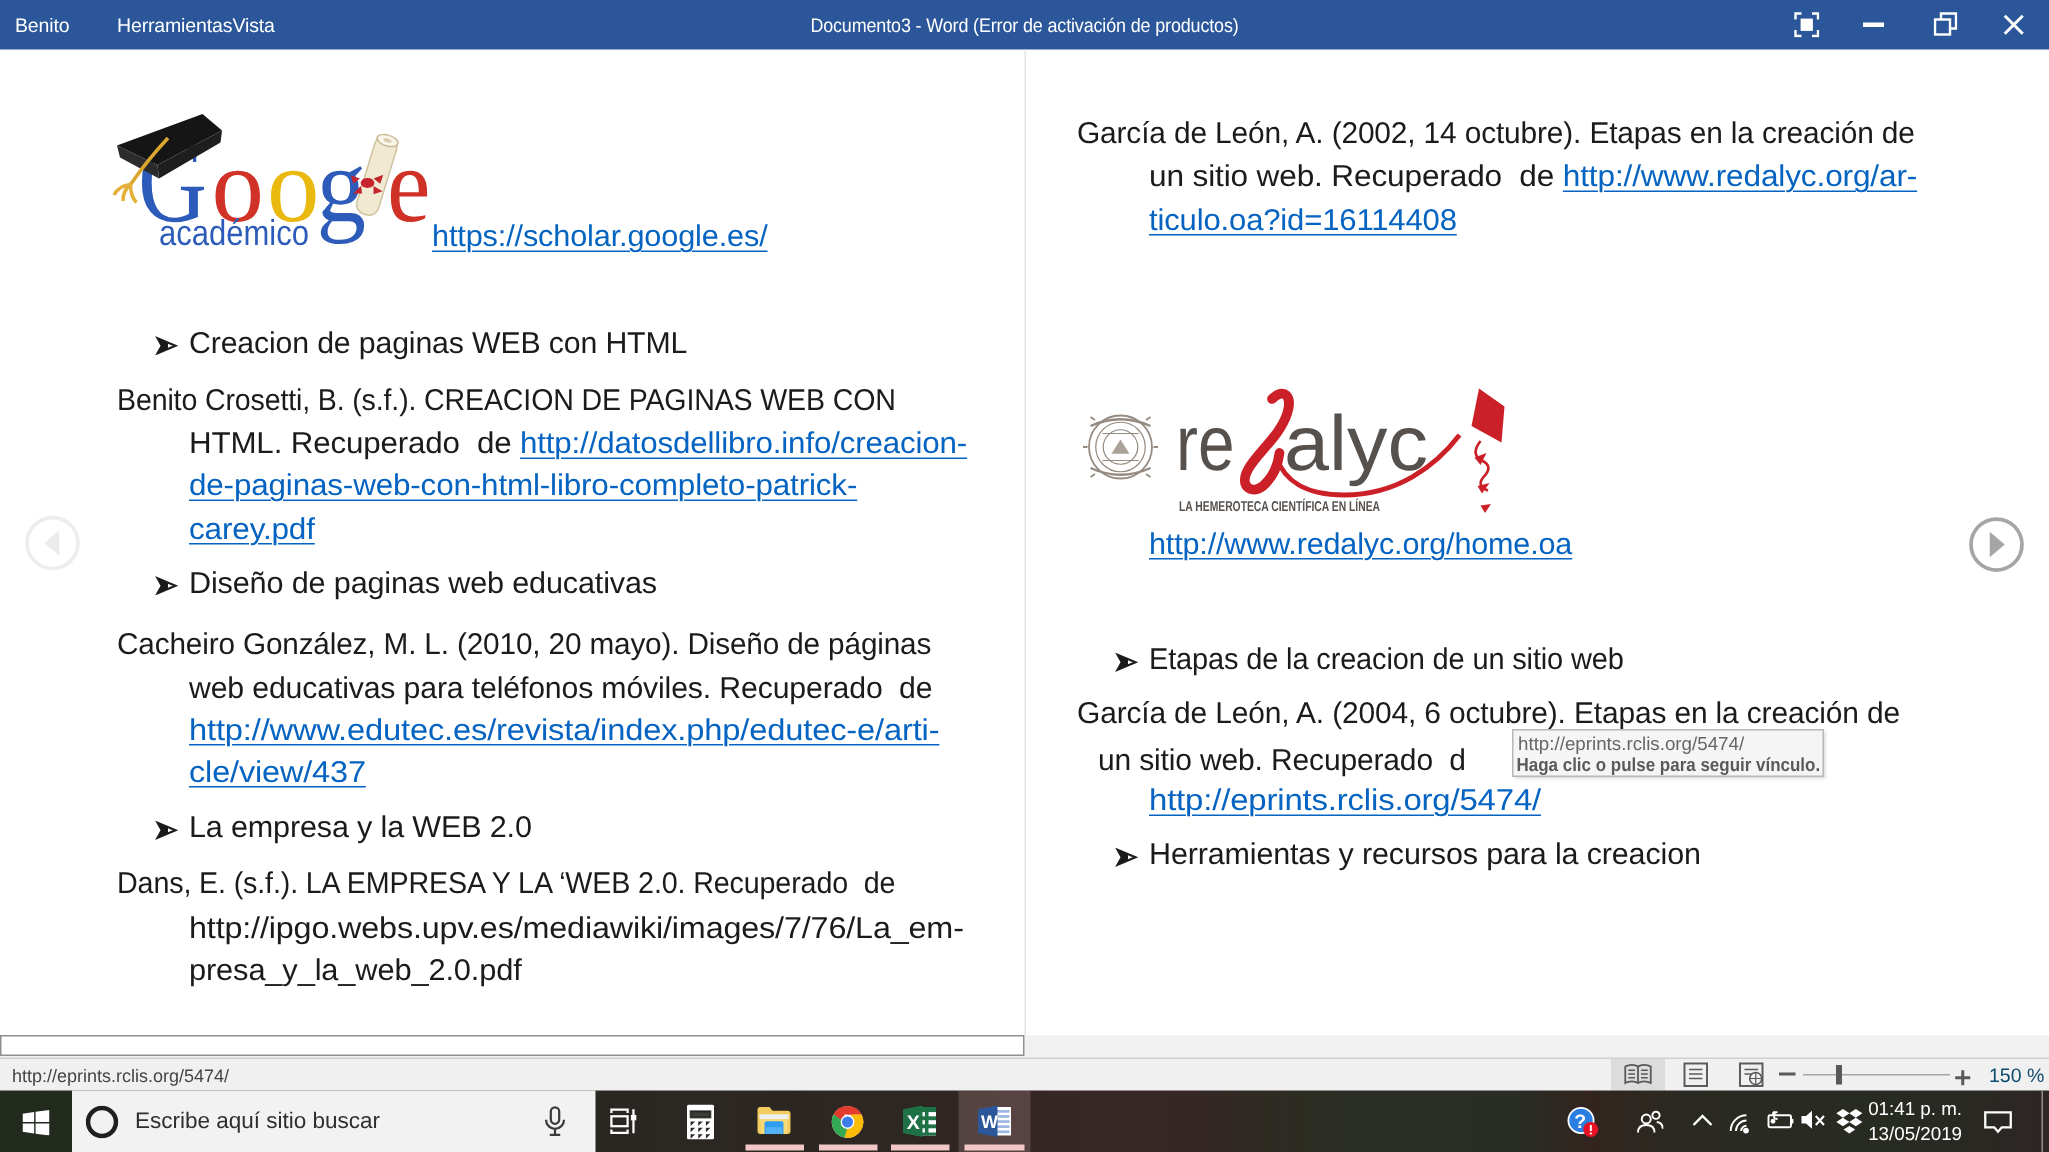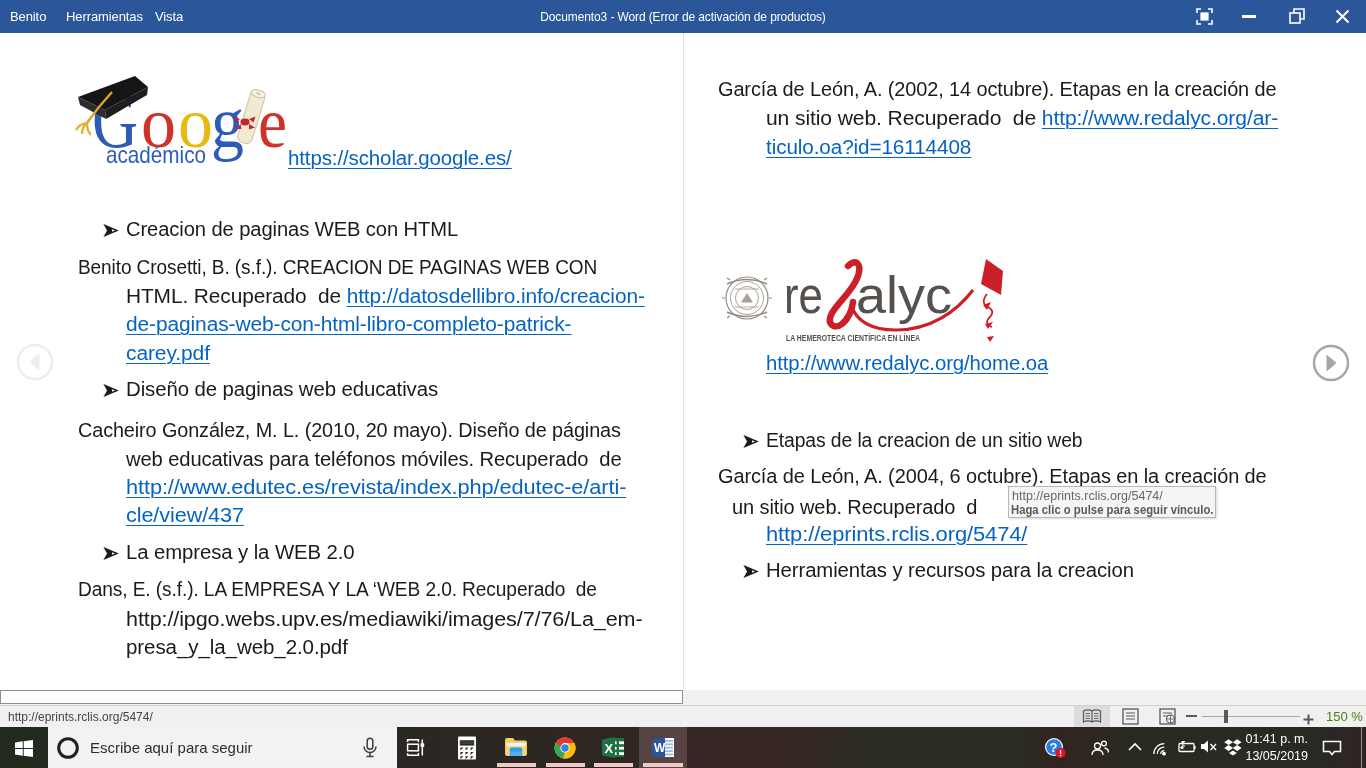--- a/index.html
+++ b/index.html
@@ -15,21 +15,21 @@
   #statusbar{left:0;top:705px;width:1366px;height:22px;background:#f0f0f0;border-top:1px solid #d0d0d0;box-sizing:border-box;}
   #taskbar{left:0;top:727px;width:1366px;height:41px;
     background:linear-gradient(90deg,#222a1e 0%,#232b1f 4%,#282823 22%,#2b2722 33%,#2e2621 45%,
       #352524 50.5%,#372725 54%,#362724 58%,#2e2b23 62%,#2a2e24 66%,#292d24 74%,
       #32241f 77.5%,#2b2a22 82%,#272b22 92%,#2a2823 97%,#2e2525 100%);}
 </style></head>
 <body>
 
 <div id="titlebar" class="abs">
   <span class="menu" style="left:10px;">Benito</span>
-  <span class="menu" style="left:66px;">Herramientas</span>
+  <span class="menu" style="left:78px;">Herramientas</span>
   <span class="menu" style="left:155px;">Vista</span>
   <span class="menu" style="left:0;width:1366px;text-align:center;transform:scaleX(0.92);">Documento3 - Word (Error de activación de productos)</span>
   <svg class="abs" style="left:1196px;top:8px;" width="17" height="17" viewBox="0 0 17 17">
     <g stroke="#fff" stroke-width="1.6" fill="none">
       <path d="M1 5 V1 H5 M12 1 H16 V5 M16 12 V16 H12 M5 16 H1 V12"></path>
       <rect x="4.4" y="4.4" width="8.2" height="8.2" fill="#fff" stroke="none"></rect>
     </g>
   </svg>
   <div class="abs" style="left:1242px;top:15px;width:14px;height:2.5px;background:#fff;"></div>
   <svg class="abs" style="left:1289px;top:8px;" width="16" height="16" viewBox="0 0 16 16">
@@ -191,40 +191,40 @@
   </g>
 </svg>
 <div class="abs" style="left:1186px;top:714.5px;width:11px;height:2.5px;background:#595959;"></div>
 <div class="abs" style="left:1202px;top:716px;width:98px;height:1px;background:#a6a6a6;"></div>
 <div class="abs" style="left:1224px;top:710px;width:4px;height:13px;background:#595959;"></div>
 <div class="abs" style="left:1303px;top:710.5px;width:11px;height:11px;">
   <svg width="11" height="11" viewBox="0 0 11 11">
       <path d="M5.5 0.5 V10.5 M0.5 5.5 H10.5" stroke="#595959" stroke-width="2"></path>
     </svg>
 </div>
-<div class="abs" style="left:1326px;top:709px;font-size:13px;color:#4d7c0f;">150 %</div>
+<div class="abs" style="left:1326px;top:709px;font-size:13px;color:#0c4a6e;">150 %</div>
 
 <div id="taskbar" class="abs"></div>
 
 <div class="abs" style="left:639px;top:727px;width:48px;height:41px;background:rgba(190,160,160,0.25);"></div>
 
 <div class="abs" style="left:497px;top:763px;width:39px;height:4px;background:#f2c7c5;"></div>
 <div class="abs" style="left:546px;top:763px;width:39px;height:4px;background:#f2c7c5;"></div>
 <div class="abs" style="left:594px;top:763px;width:39px;height:4px;background:#f2c7c5;"></div>
 <div class="abs" style="left:643px;top:763px;width:40px;height:4px;background:#f2c7c5;"></div>
 
 <svg class="abs" style="left:15px;top:740px;" width="18" height="17" viewBox="0 0 19 18">
   <path d="M0 2.6 L8.2 1.4 V8.5 H0 Z M9.2 1.3 L19 0 V8.5 H9.2 Z M0 9.5 H8.2 V16.6 L0 15.4 Z M9.2 9.5 H19 V18 L9.2 16.7 Z" fill="#fff"></path>
 </svg>
 
 <div class="abs" style="left:48px;top:727px;width:349px;height:41px;background:#f2f2f2;"></div>
 <svg class="abs" style="left:57px;top:736.5px;" width="22" height="22" viewBox="0 0 22 22">
   <circle cx="11" cy="11" r="9.3" fill="none" stroke="#1f1f1f" stroke-width="3"></circle>
 </svg>
-<div class="abs" style="left:90px;top:739px;font-size:15px;color:#2e2e2e;">Escribe aquí para seguir</div>
+<div class="abs" style="left:90px;top:739px;font-size:15px;color:#2e2e2e;">Escribe aquí sitio buscar</div>
 <svg class="abs" style="left:362px;top:737px;" width="16" height="22" viewBox="0 0 16 22">
   <g stroke="#3c3c3c" fill="none">
     <rect x="5.2" y="1.2" width="5.6" height="11" rx="2.8" stroke-width="1.5"></rect>
     <path d="M2 9.5 a6 6 0 0 0 12 0" stroke-width="1.5"></path>
     <path d="M8 15.5 V19 M4.5 19.5 H11.5" stroke-width="1.5"></path>
   </g>
 </svg>
 
 <svg class="abs" style="left:405px;top:738px;" width="21" height="19" viewBox="0 0 21 19">
   <g stroke="#fff" stroke-width="1.5" fill="none">

